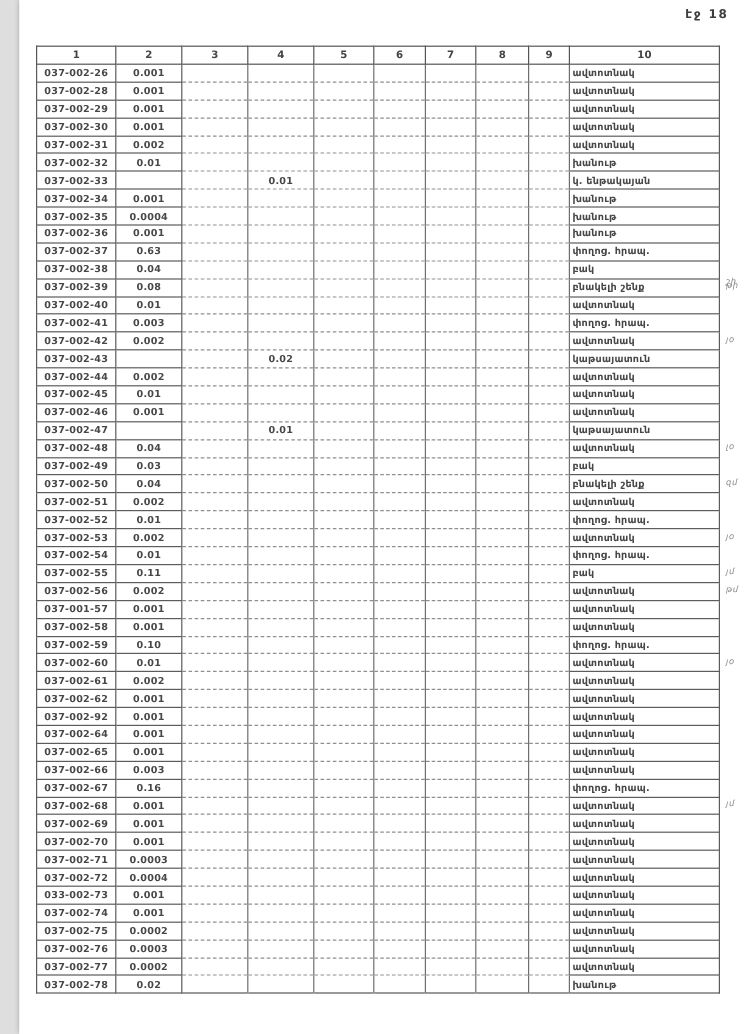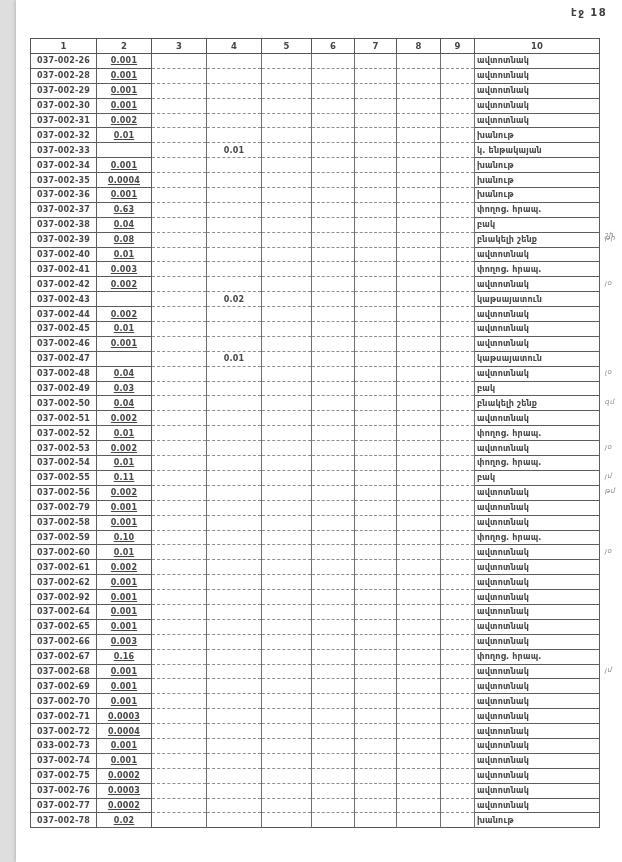--- a/index.html
+++ b/index.html
@@ -28,21 +28,21 @@
     font-size:8.5px;font-weight:bold;color:#454545;
     height:14px;padding:0;text-align:center;
   }
   table.doc td{
     font-size:8px;font-weight:600;color:#474747;
     padding:0 2px;height:13.9px;
     overflow:hidden;white-space:nowrap;
     letter-spacing:.2px;
   }
   td.c-id{border:1px solid #5c5c5c;text-align:center;}
-  td.c-val{border:1px solid #5c5c5c;text-align:center;text-decoration:underline;}
+  td.c-val{border:1px solid #5c5c5c;text-align:center;}
   td.c-mid{
     border-left:1px solid #6f6f6f;
     border-right:1px solid #6f6f6f;
     border-bottom:1px dashed #8f8f8f;
     text-align:center;color:#4c4c4c;
   }
   td.c-use{
     border:1px solid #5c5c5c;
     text-align:left;padding-left:4px;
     font-size:8px;color:#444444;
@@ -441,21 +441,21 @@
           <td class="c-mid"></td>
           <td class="c-mid"></td>
           <td class="c-mid"></td>
           <td class="c-mid"></td>
           <td class="c-mid"></td>
           <td class="c-mid"></td>
           <td class="c-mid"></td>
           <td class="c-use">ավտոտնակ</td>
         </tr>
         <tr>
-          <td class="c-id">037-002-79</td>
+          <td class="c-id">037-001-57</td>
           <td class="c-val">0.001</td>
           <td class="c-mid"></td>
           <td class="c-mid"></td>
           <td class="c-mid"></td>
           <td class="c-mid"></td>
           <td class="c-mid"></td>
           <td class="c-mid"></td>
           <td class="c-mid"></td>
           <td class="c-use">ավտոտնակ</td>
         </tr>

